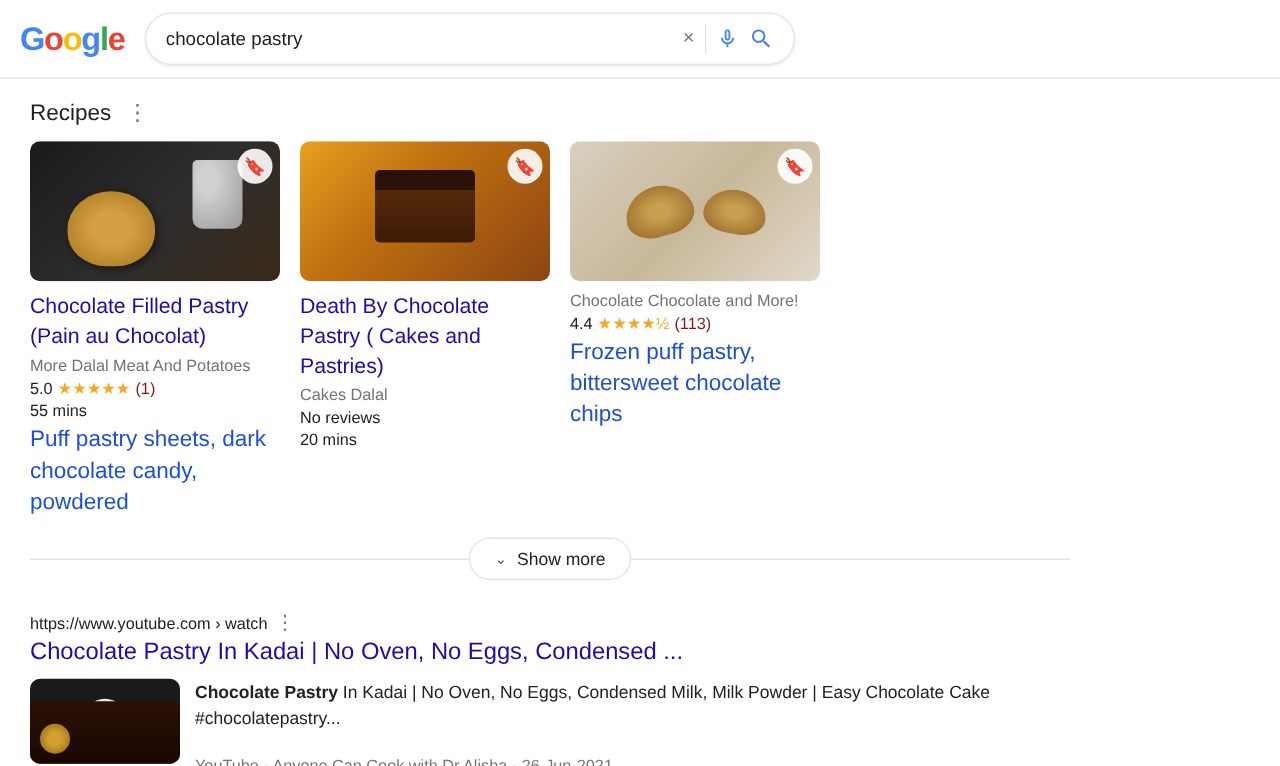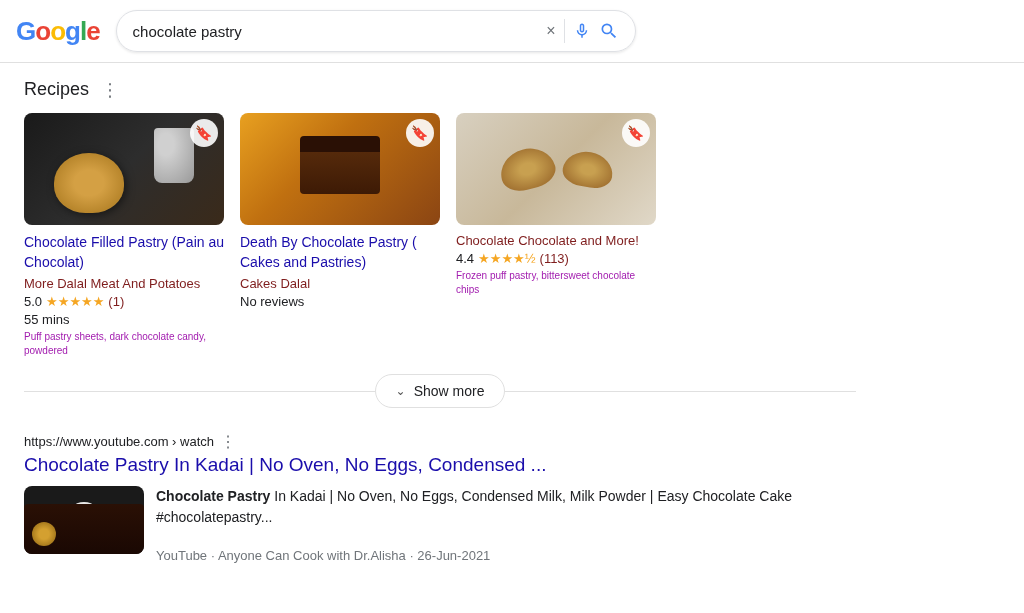--- a/index.html
+++ b/index.html
@@ -81,21 +81,21 @@
 
     
     .main-content {
       padding: 16px 24px;
       max-width: 880px;
     }
 
     
     .recipes-header {
       display: flex;
-      align-items: flex-start;
+      align-items: center;
       gap: 8px;
       margin-bottom: 12px;
     }
     .recipes-title {
       font-size: 18px;
       font-weight: 400;
       color: #202124;
     }
     .recipes-more-btn {
       background: none;
@@ -214,30 +214,30 @@
     .croissant2 {
       width: 50px;
       height: 35px;
       background: radial-gradient(ellipse, #c8a050 20%, #a07030 80%);
       border-radius: 50% 50% 40% 40% / 60% 60% 40% 40%;
       transform: rotate(10deg);
     }
 
     .recipe-title {
       color: #1a0dab;
-      font-size: 14px;
+      font-size: 17px;
       line-height: 1.4;
       margin-bottom: 4px;
       cursor: pointer;
       text-decoration: none;
       display: block;
     }
 
     .recipe-source {
-      color: #7f1d1d;
+      color: #737373;
       font-size: 13px;
       margin-bottom: 3px;
     }
 
     .recipe-rating {
       display: flex;
       align-items: center;
       gap: 4px;
       font-size: 13px;
       margin-bottom: 3px;
@@ -245,22 +245,22 @@
     .stars { color: #f5a623; font-size: 13px; }
     .rating-count { color: #7f1d1d; }
 
     .recipe-time {
       color: #202124;
       font-size: 13px;
       margin-bottom: 3px;
     }
 
     .recipe-ingredients {
-      color: #a21caf;
-      font-size: 10px;
+      color: #1d4ed8;
+      font-size: 18px;
       line-height: 1.4;
     }
 
     
     .show-more-container {
       display: flex;
       align-items: center;
       margin: 8px 0 24px 0;
       gap: 0;
     }
@@ -450,20 +450,21 @@
               <div class="choc-drip"></div>
             </div>
           </div>
           <button class="bookmark-btn">🔖</button>
         </div>
         <a class="recipe-title">Death By Chocolate Pastry ( Cakes and Pastries)</a>
         <div class="recipe-source">Cakes Dalal</div>
         <div class="recipe-rating">
           <span>No reviews</span>
         </div>
+        <div class="recipe-time">20 mins</div>
       </div>
 
       <div class="recipe-card">
         <div class="recipe-image-wrapper">
           <div class="recipe-img-3" style="width:100%;height:100%;">
             <div class="croissant"></div>
             <div class="croissant2"></div>
           </div>
           <button class="bookmark-btn">🔖</button>
         </div>

